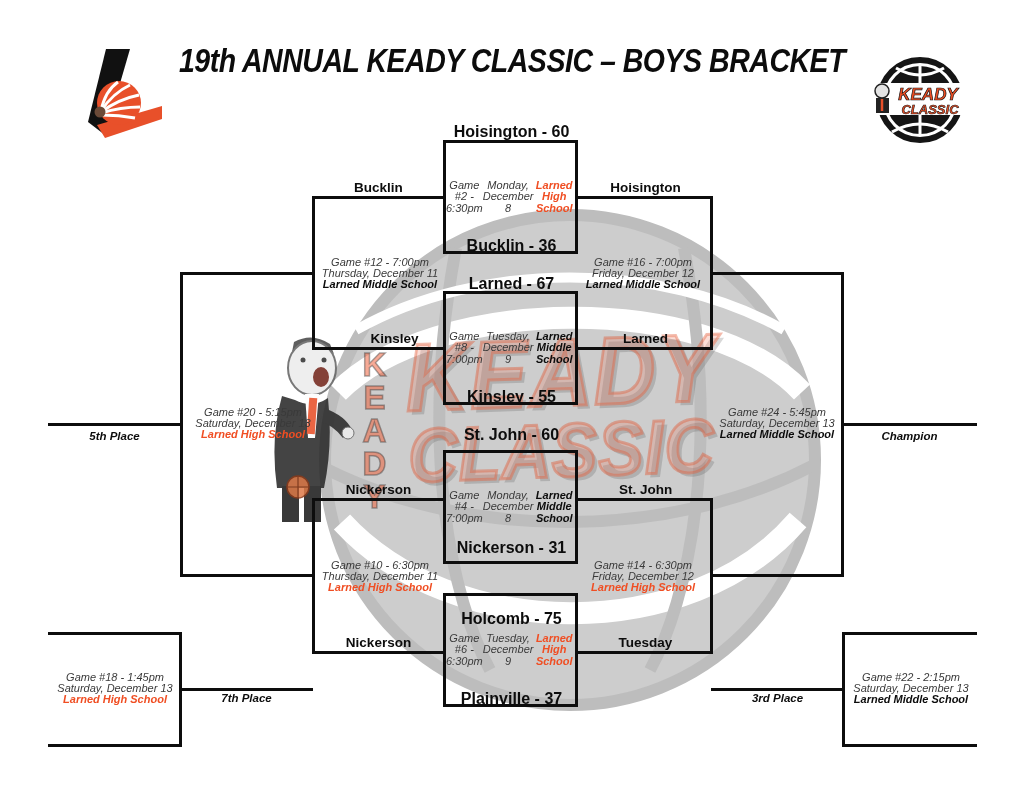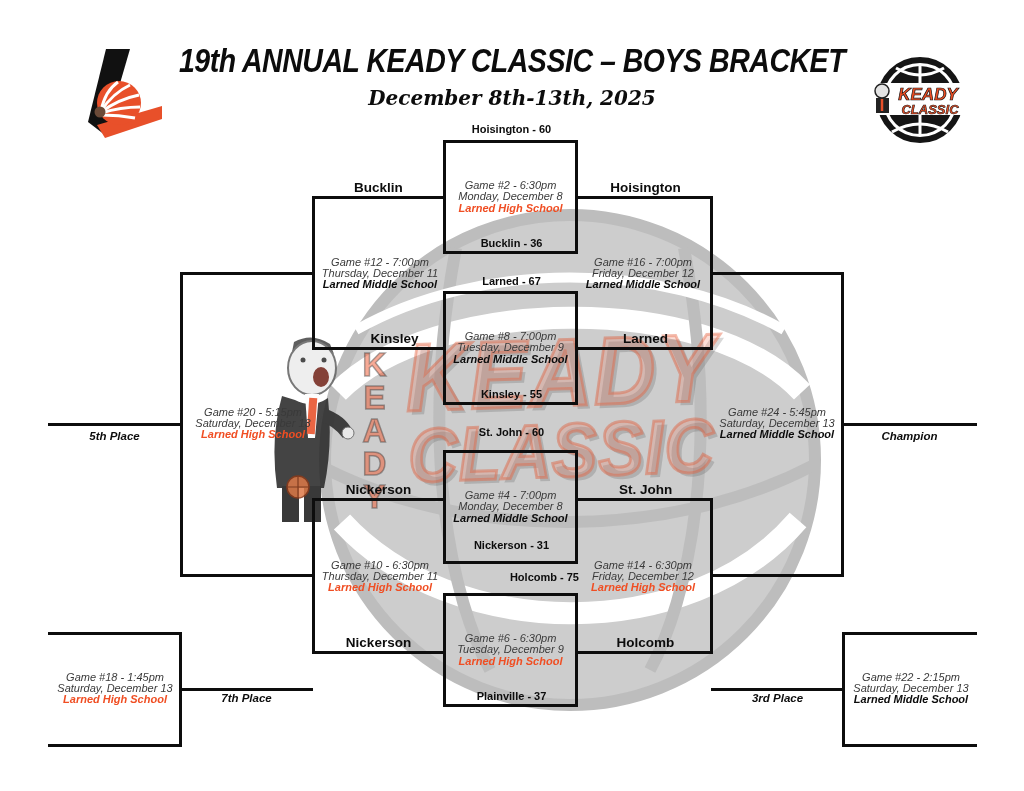--- a/index.html
+++ b/index.html
@@ -14,28 +14,28 @@
          font-size:20px;color:#0c0c0c;}
   .footnote{position:absolute;left:0;top:727px;width:1024px;text-align:center;
          font-family:"DejaVu Serif",serif;font-weight:bold;font-style:italic;
          font-size:12.5px;color:#0c0c0c;}
   
   .hline,.vline{position:absolute;background:#0d0d0d;}
   .hline{height:3px;}
   .vline{width:3px;}
   
   .gbox{position:absolute;left:443px;width:129px;height:108px;border:3px solid #0d0d0d;
-        display:flex;flex-direction:column;justify-content:center;align-items:center;
+        display:flex;flex-direction:row;justify-content:center;align-items:center;
         background:transparent;}
   .gbox .ln{font-style:italic;font-size:11px;line-height:11.5px;color:#3a3a3a;text-align:center;}
   .gbox .venue,.sidegame .venue{font-weight:bold;color:#0c0c0c;}
   .accent{color:#f04e23 !important;}
   
   .score{position:absolute;left:444px;width:135px;text-align:center;
-         font-weight:bold;font-size:11px;color:#0c0c0c;}
+         font-weight:bold;font-size:16px;color:#0c0c0c;}
   .feeder{position:absolute;width:133px;text-align:center;
          font-weight:bold;font-size:13.5px;color:#0c0c0c;}
   .feeder.lft{left:312px;} .feeder.rgt{left:579px;}
   .sidegame{position:absolute;width:170px;text-align:center;font-style:italic;
          font-size:11px;line-height:11px;color:#3a3a3a;}
   .place{position:absolute;width:133px;text-align:center;font-weight:bold;
          font-style:italic;font-size:11.5px;color:#0c0c0c;}
   
   .wm{position:absolute;pointer-events:none;}
   .wm-text{left:404px;top:336px;width:400px;transform:rotate(-2deg) scaleX(.9);
@@ -113,21 +113,20 @@
     <line x1="60" y1="10" x2="60" y2="27" stroke="#ffffff" stroke-width="3"></line>
     <line x1="60" y1="59" x2="60" y2="78" stroke="#ffffff" stroke-width="3"></line>
     <circle cx="22" cy="35" r="7" fill="#e3e3e3" stroke="#222" stroke-width="1.5"></circle>
     <rect x="16" y="42" width="13" height="15" fill="#222222"></rect>
     <line x1="22" y1="43" x2="22" y2="55" stroke="#e8502a" stroke-width="2.5"></line>
     <text x="68" y="44" text-anchor="middle" font-family="Liberation Sans,sans-serif" font-size="17" font-weight="bold" font-style="italic" fill="#f04e23" stroke="#111" stroke-width="0.7">KEADY</text>
     <text x="70" y="58" text-anchor="middle" font-family="Liberation Sans,sans-serif" font-size="13" font-weight="bold" font-style="italic" fill="#f04e23" stroke="#111" stroke-width="0.6">CLASSIC</text>
   </svg>
 
   <div class="title">19th ANNUAL KEADY CLASSIC – BOYS BRACKET</div>
-  <div class="subtitle">December 8th-13th, 2025</div>
 
   <div class="hline" style="left:312px;top:196px;width:133px;"></div>
   <div class="hline" style="left:312px;top:347px;width:133px;"></div>
   <div class="vline" style="left:312px;top:196px;height:154px;"></div>
   <div class="hline" style="left:180px;top:272px;width:134px;"></div>
   <div class="hline" style="left:312px;top:498px;width:133px;"></div>
   <div class="hline" style="left:312px;top:651px;width:133px;"></div>
   <div class="vline" style="left:312px;top:498px;height:156px;"></div>
   <div class="hline" style="left:180px;top:574px;width:134px;"></div>
   <div class="vline" style="left:180px;top:272px;height:305px;"></div>
@@ -170,36 +169,36 @@
   <div class="score" style="top:388px;">Kinsley - 55</div>
 
   <div class="score" style="top:426px;">St. John - 60</div>
   <div class="gbox" style="top:450px;">
     <div class="ln">Game #4 - 7:00pm</div>
     <div class="ln">Monday, December 8</div>
     <div class="ln venue">Larned Middle School</div>
   </div>
   <div class="score" style="top:539px;">Nickerson - 31</div>
 
-  <div class="score" style="top:571px;text-align:right;">Holcomb - 75</div>
+  <div class="score" style="top:610px;">Holcomb - 75</div>
   <div class="gbox" style="top:593px;">
     <div class="ln">Game #6 - 6:30pm</div>
     <div class="ln">Tuesday, December 9</div>
     <div class="ln venue accent">Larned High School</div>
   </div>
   <div class="score" style="top:690px;">Plainville - 37</div>
 
   <div class="feeder lft" style="top:180px;">Bucklin</div>
   <div class="feeder rgt" style="top:180px;">Hoisington</div>
   <div class="feeder lft" style="top:331px;margin-left:16px;">Kinsley</div>
   <div class="feeder rgt" style="top:331px;">Larned</div>
   <div class="feeder lft" style="top:482px;">Nickerson</div>
   <div class="feeder rgt" style="top:482px;">St. John</div>
   <div class="feeder lft" style="top:635px;">Nickerson</div>
-  <div class="feeder rgt" style="top:635px;">Holcomb</div>
+  <div class="feeder rgt" style="top:635px;">Tuesday</div>
 
   <div class="sidegame" style="left:295px;top:257px;">
     <div>Game #12 - 7:00pm</div>
     <div>Thursday, December 11</div>
     <div class="venue">Larned Middle School</div>
   </div>
   <div class="sidegame" style="left:558px;top:257px;">
     <div>Game #16 - 7:00pm</div>
     <div>Friday, December 12</div>
     <div class="venue">Larned Middle School</div>

